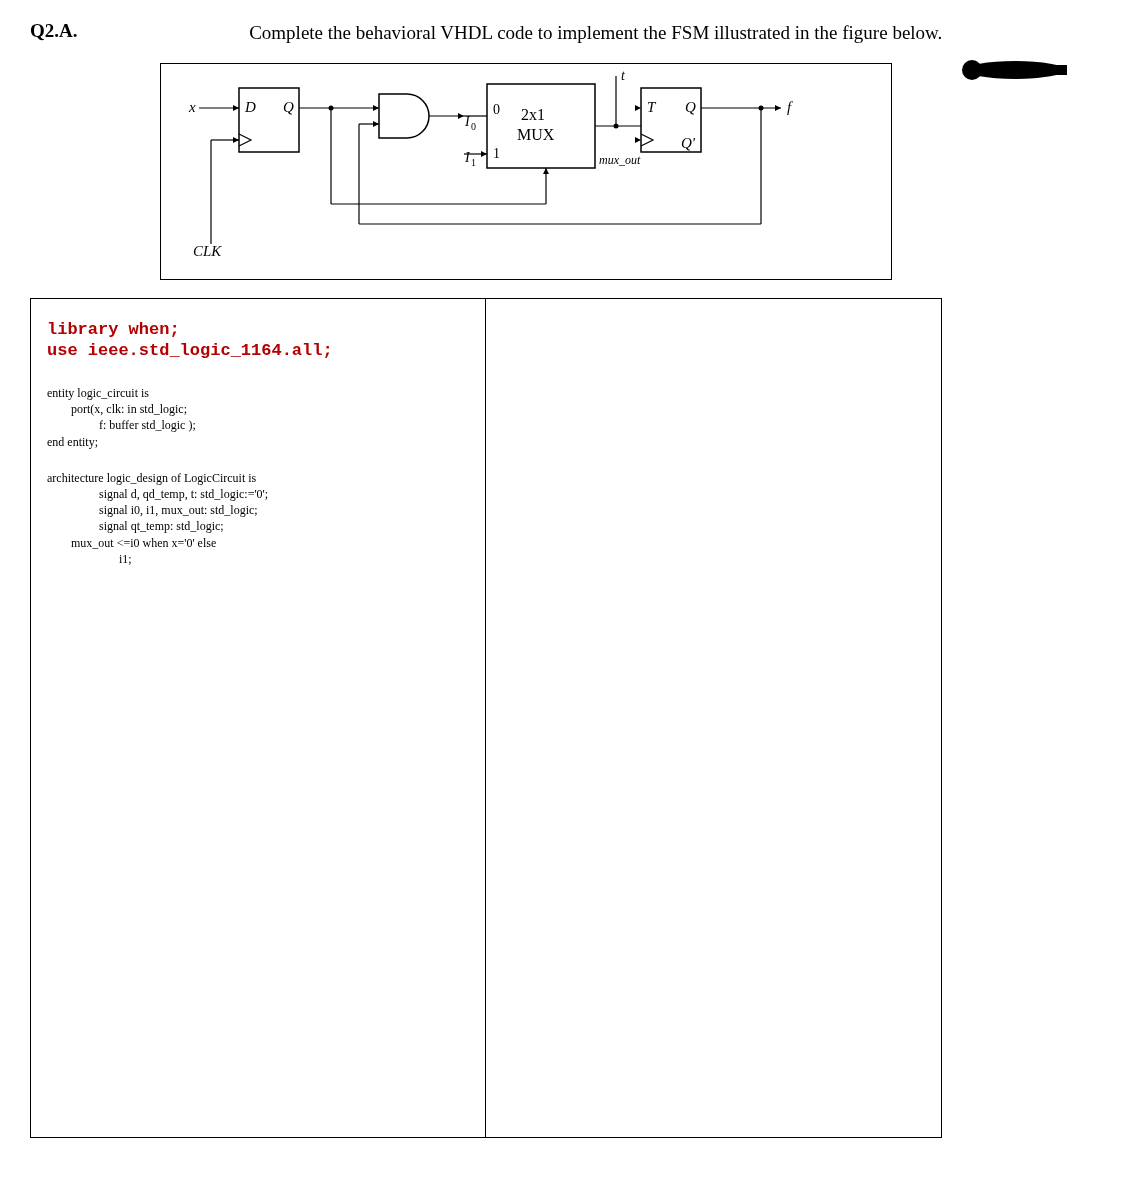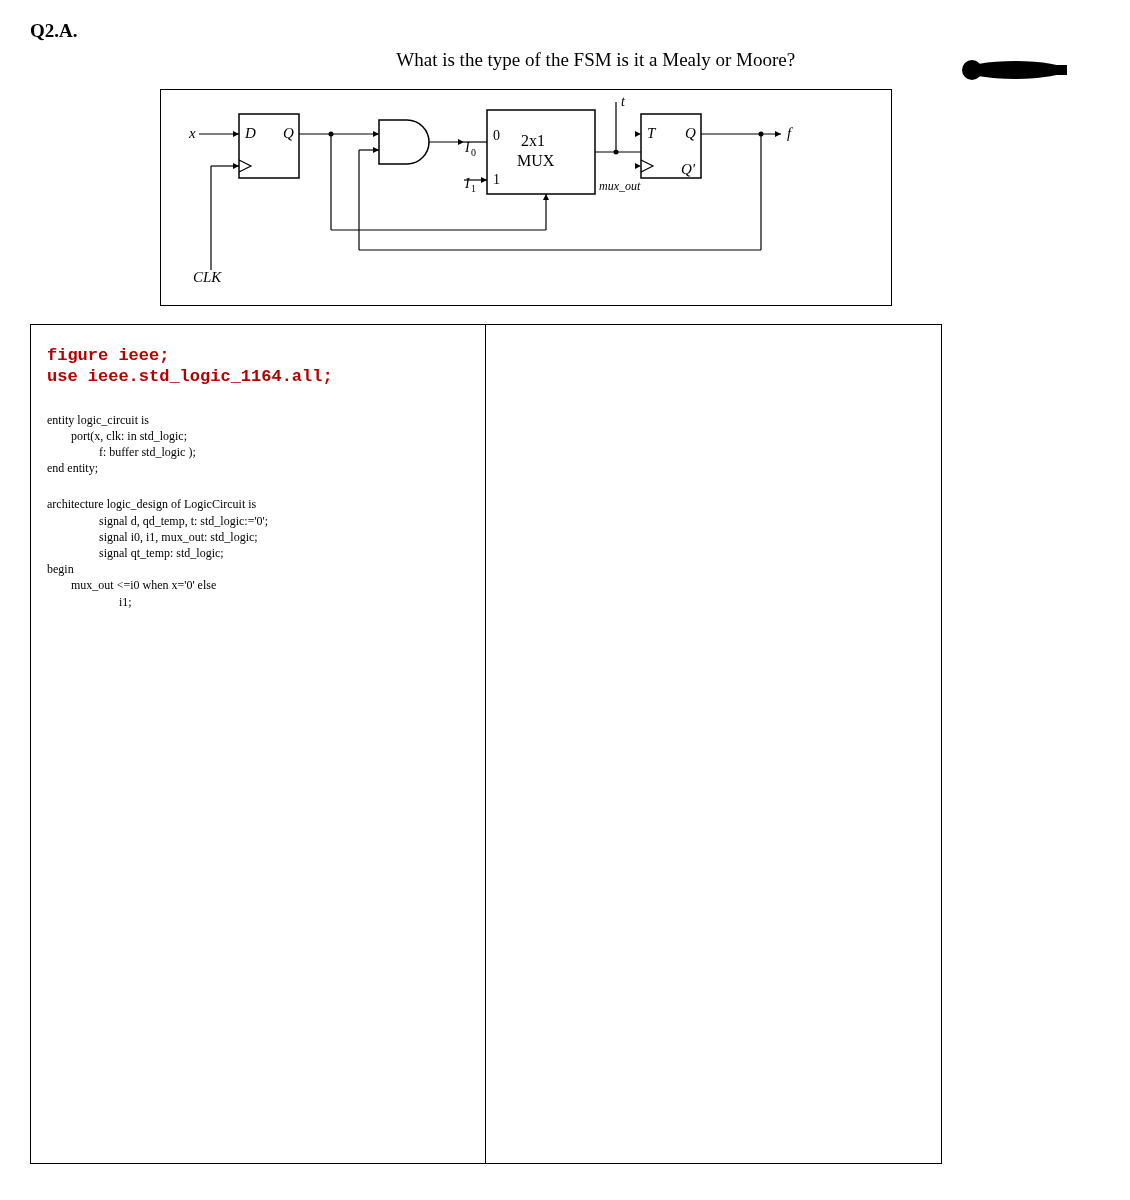--- a/index.html
+++ b/index.html
@@ -74,22 +74,21 @@
     .block { margin-bottom: 20px; }
     svg text { font-family: "Times New Roman", serif; }
     .italic { font-style: italic; }
   </style>
 </head>
 <body>
 
 <div class="question-header">
   <div class="q-label">Q2.A.</div>
   <div class="q-text">
-    <br>
-    <span>What is the type of the FSM is it a Mealy or Moore?</span>
+    <span>Complete the behavioral VHDL code to implement the FSM illustrated in the figure below.</span><br>
   </div>
 </div>
 
 <svg class="redact-icon" width="110" height="30">
   <ellipse cx="55" cy="15" rx="50" ry="9" fill="#000"></ellipse>
   <ellipse cx="12" cy="15" rx="10" ry="10" fill="#000"></ellipse>
   <rect x="95" y="10" width="12" height="10" fill="#000"></rect>
 </svg>
 
 <div class="figure-wrap">
@@ -172,36 +171,35 @@
 
       <line x1="540" y1="44" x2="620" y2="44" stroke="#000" stroke-width="1.2"></line>
       <polygon points="620,44 614,41 614,47" fill="#000"></polygon>
       <text x="626" y="48" font-size="15" class="italic">f</text>
     </svg>
   </div>
 </div>
 
 <div class="answer-box">
   <div class="col-left">
-    <div class="code-red"><span>figure ieee;</span>
+    <div class="code-red"><span>library when;</span>
 <span>use ieee.std_logic_1164.all;</span></div>
 
     <div class="code-black block">
       <div>entity logic_circuit is</div>
       <div class="ind1">port(x, clk: in std_logic;</div>
       <div class="ind2">f: buffer std_logic );</div>
       <div>end entity;</div>
     </div>
 
     <div class="code-black block">
       <div>
         <span>architecture </span><span class="bold">logic_design</span><span> of LogicCircuit is</span>
       </div>
       <div class="ind2">signal d, qd_temp, t: std_logic:='0';</div>
       <div class="ind2">signal i0, i1, mux_out: std_logic;</div>
       <div class="ind2">signal qt_temp: std_logic;</div>
-      <div>begin</div>
       <div class="ind1">mux_out &lt;=i0 when x='0' else</div>
       <div class="ind3">i1;</div>
     </div>
   </div>
   <div class="col-right"></div>
 </div>
 
 </body></html>

